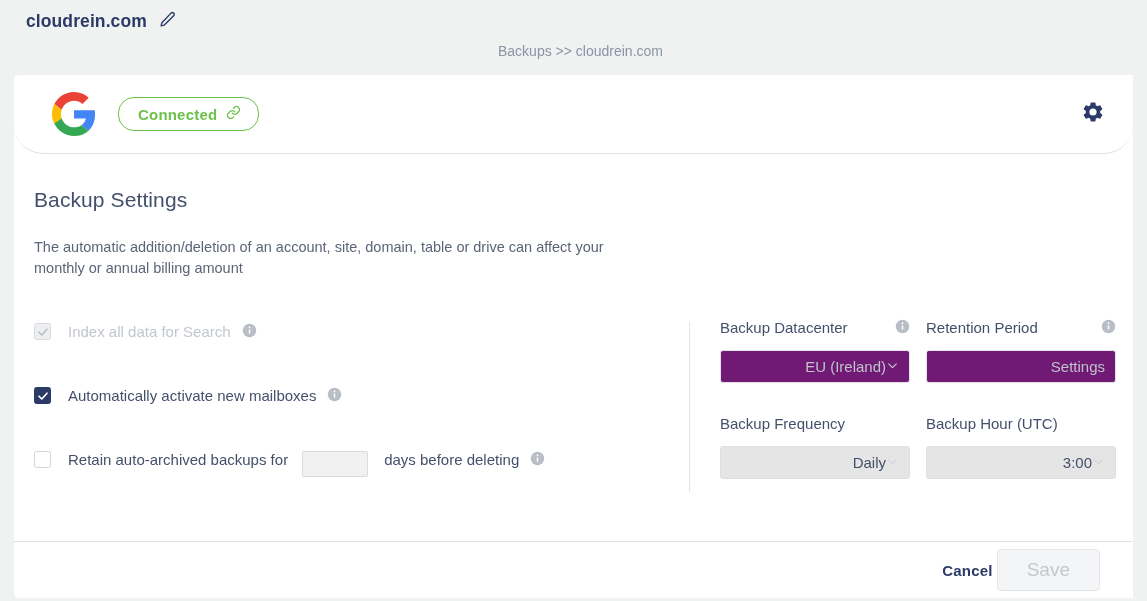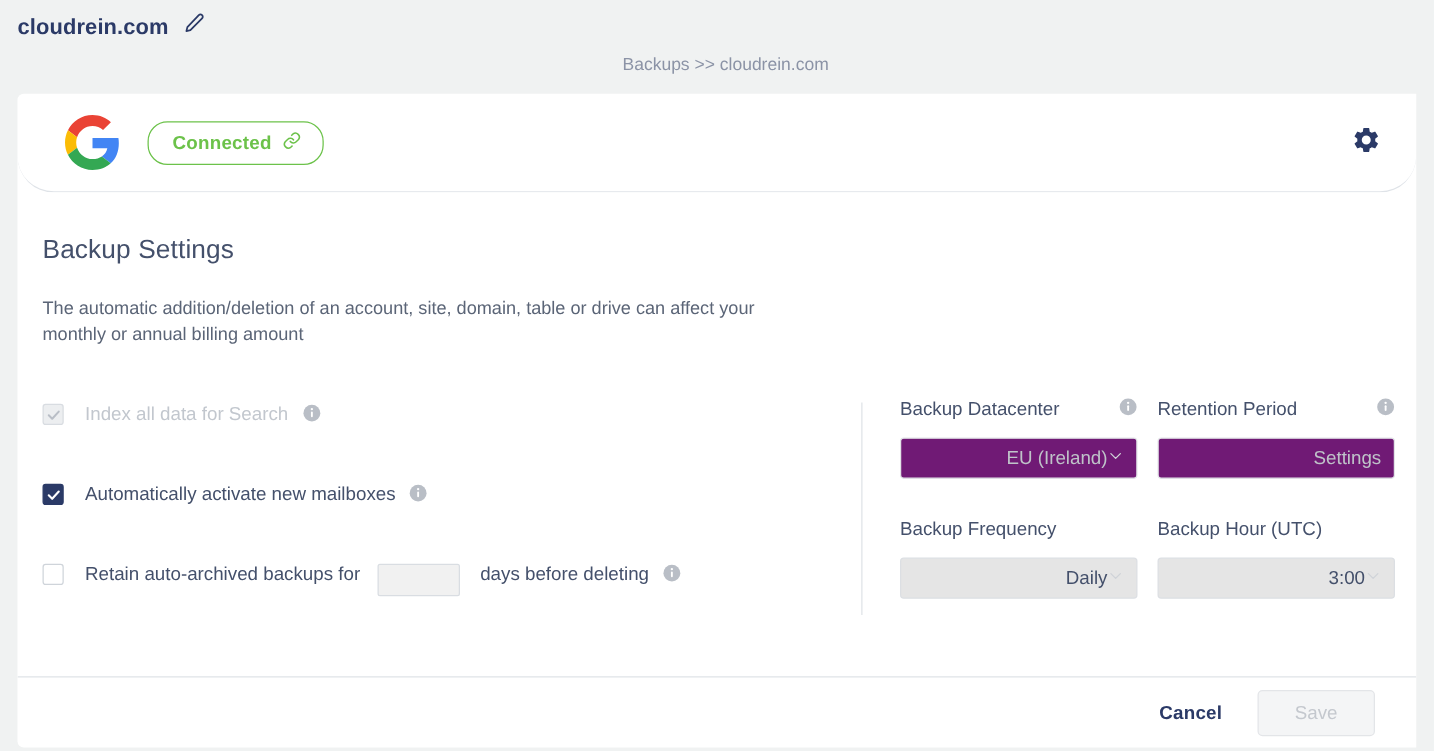--- a/index.html
+++ b/index.html
@@ -6,21 +6,21 @@
   html, body {
     margin: 0; padding: 0;
     width: 1147px; height: 601px;
     background: #f0f2f2;
     font-family: "Liberation Sans", sans-serif;
     -webkit-font-smoothing: antialiased;
   }
 
   
   .page-head { padding: 10px 0 0 14px; }
-  .title-row { display: flex; align-items: center; gap: 12px; }
+  .title-row { display: flex; align-items: center; gap: 12px; margin-left: 12px; }
   .page-title {
     font-size: 17.5px; font-weight: bold; color: #2b3a67;
     letter-spacing: .1px; line-height: 22px;
   }
   .pencil-icon { display: block; cursor: pointer; }
   .breadcrumb {
     margin-top: 10px;
     font-size: 14px; color: #8b93a6; line-height: 18px; text-align: center;
   }
 
@@ -116,30 +116,30 @@
   .select.disabled { background: #701a75; color: #bfc3c9; cursor: default; border-color: #e2e4e7; }
   .select .val { flex: 1 1 auto; line-height: 17px; }
   .select .chev { display: block; flex: none; }
   .row2 { margin-top: 32px; }
 
   
   .card-foot {
     position: absolute; left: 0; right: 0; bottom: 0; height: 57px;
     border-top: 1px solid #dfe3e8;
     display: flex; align-items: center; justify-content: flex-end;
-    padding-right: 33px; gap: 24px;
+    padding-right: 33px; 
   }
   .btn-cancel {
     font-size: 15px; font-weight: bold; color: #2b3a67;
     background: none; border: none; cursor: pointer;
     letter-spacing: .2px; padding: 6px 4px;
     font-family: "Liberation Sans", sans-serif;
   }
   .btn-save {
-    font-size: 15px; color: #c4c8ce; font-weight: normal;
+    font-size: 19px; color: #c4c8ce; font-weight: normal;
     background: #f4f5f6; border: 1px solid #e3e5e8; border-radius: 4px;
     padding: 9px 29px; cursor: default;
     font-family: "Liberation Sans", sans-serif;
   }
 </style>
 </head>
 <body>
 
 <div class="page-head">
   <div class="title-row">

